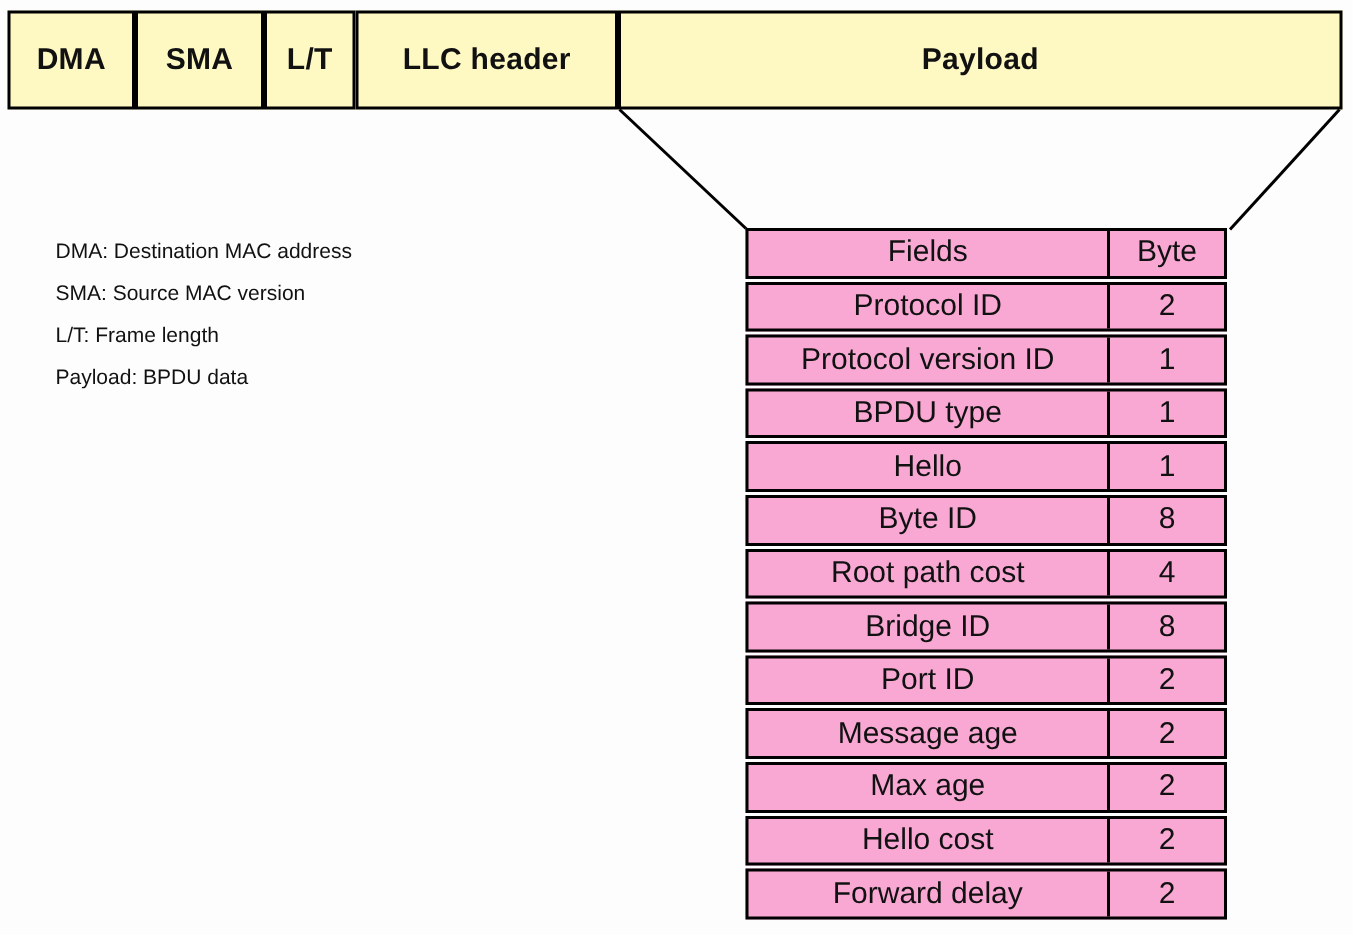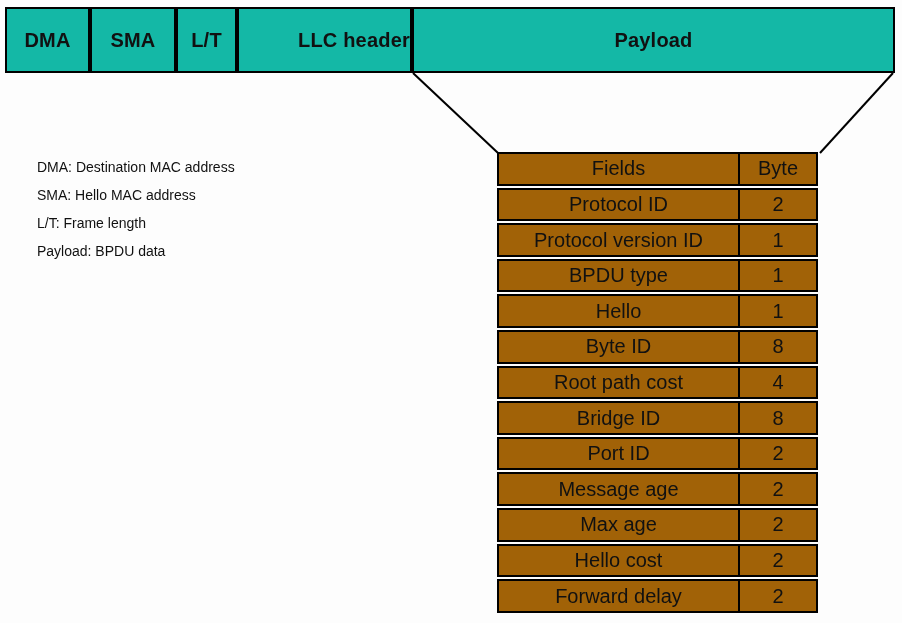--- a/index.html
+++ b/index.html
@@ -14,34 +14,34 @@
   #canvas { position: absolute; inset: 0; width: 902px; height: 623px; }
 
   
   .frame-bar {
     position: absolute;
     left: 5px; top: 7px;
     width: 890px; height: 66px;
     display: flex;
   }
   .frame-cell {
-    background: #14b8a6;
+    background: #fef9c3;
     border: 2px solid #000;
     display: flex;
     align-items: center;
     justify-content: center;
     font-size: 20px;
     font-weight: bold;
     letter-spacing: 0.2px;
     white-space: nowrap;
   }
   .frame-cell.c0 { width: 85px; }
   .frame-cell.c1 { width: 86px; }
   .frame-cell.c2 { width: 61px; }
-  .frame-cell.c3 { width: 175px; justify-content: flex-end; }
+  .frame-cell.c3 { width: 175px; }
   .frame-cell.c4 { flex: 1; }
 
   
   .funnel-svg { position: absolute; left: 0; top: 0; width: 902px; height: 623px; pointer-events: none; }
 
   
   .legend {
     position: absolute;
     left: 37px; top: 153px;
     font-size: 14px;
@@ -55,21 +55,21 @@
     left: 497px; top: 152px;
     width: 321px; height: 461px;
     display: flex;
     flex-direction: column;
     gap: 2px;
   }
   .bpdu-row {
     flex: 1;
     display: flex;
     border: 2px solid #000;
-    background: #a16207;
+    background: #f9a8d4;
   }
   .bpdu-field {
     flex: 1;
     border-right: 2px solid #000;
     display: flex;
     align-items: center;
     justify-content: center;
     font-size: 20px;
     white-space: nowrap;
   }
@@ -104,21 +104,21 @@
       </div>
     </div>
 
   <svg class="funnel-svg" viewBox="0 0 902 623" xmlns="http://www.w3.org/2000/svg">
     <line x1="413" y1="73" x2="498" y2="153" stroke="#000" stroke-width="2"></line>
     <line x1="893" y1="73" x2="820" y2="153" stroke="#000" stroke-width="2"></line>
   </svg>
 
   <div class="legend">
       <div class="legend-line">DMA: Destination MAC address</div>
-      <div class="legend-line">SMA: Hello MAC address</div>
+      <div class="legend-line">SMA: Source MAC version</div>
       <div class="legend-line">L/T: Frame length</div>
       <div class="legend-line">Payload: BPDU data</div>
     </div>
 
   <div class="bpdu-table">
       <div class="bpdu-row">
         <div class="bpdu-field">Fields</div>
         <div class="bpdu-byte">Byte</div>
       </div>
       <div class="bpdu-row">

